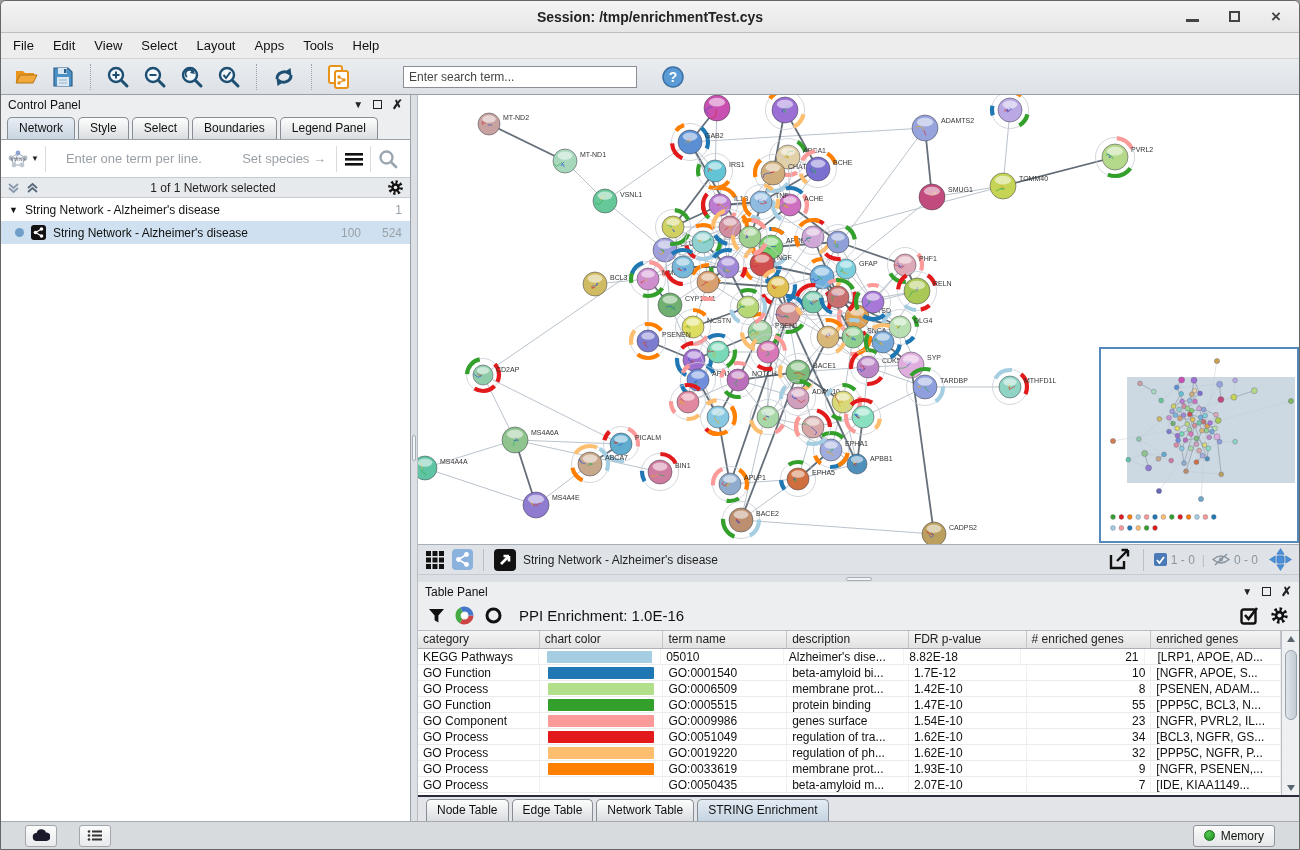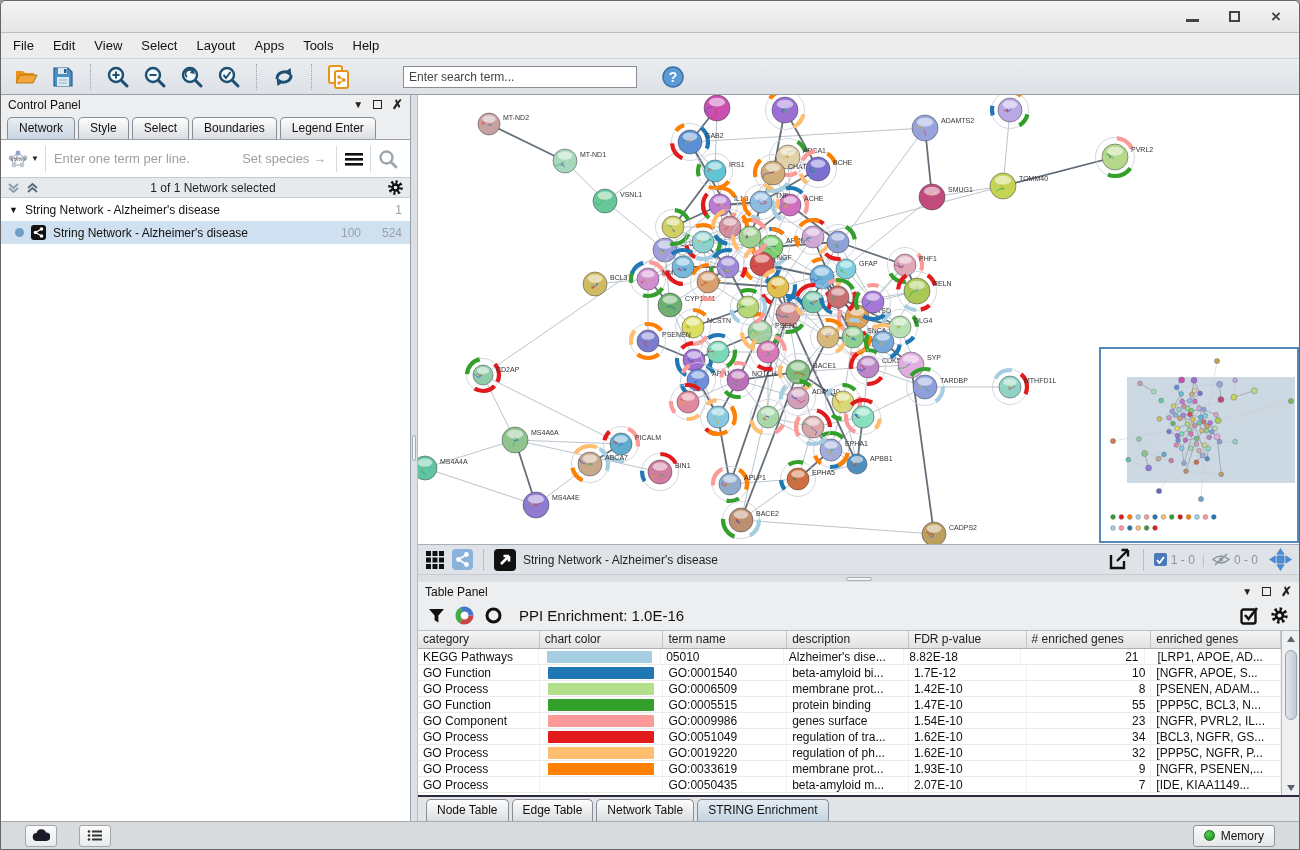--- a/index.html
+++ b/index.html
@@ -34,21 +34,21 @@
   .panel-titlebar{ height:19px; display:flex; align-items:center; font-size:12px; color:#111; padding:0 7px; gap:10px; flex:0 0 auto;}
   .pt-label{ flex:1; }
   .pt-ic{ color:#222; font-size:10px; display:flex; align-items:center;}
   .pt-float{ width:9px; height:9px; border:1.5px solid #222;}
   .pt-close{ font-weight:bold; font-size:13px; line-height:1;}
   .cp-tabs{ display:flex; align-items:flex-end; gap:3px; padding:3px 4px 0 6px; border-bottom:1px solid #9aa1a8; flex:0 0 auto;}
   .tab{ border:1px solid #878d94; border-bottom:none; border-radius:5px 5px 0 0; padding:3px 11px 4px; font-size:12px; color:#111; background:linear-gradient(#fdfdfd,#dadde0); cursor:default;}
   .tab.active{ background:linear-gradient(#e8eef4,#c9d5e0); }
   .string-row{ height:38px; background:#fff; border-bottom:1px solid #c6cbd1; display:flex; align-items:center; padding:0 6px; flex:0 0 auto;}
   .string-app{ display:flex; align-items:center; gap:2px; padding-right:6px; border-right:1px solid #d8dbde; height:26px;}
-  .string-input{ border:none; outline:none; flex:1; font-size:13px; padding:0 8px; color:#222; font-family:"Liberation Sans",sans-serif; min-width:0;}
+  .string-input{ border:none; outline:none; flex:1; font-size:13px; padding:0 8px; color:#222; font-family:"Liberation Sans",sans-serif; min-width:0;margin-left:12px;}
   .string-input::placeholder{ color:#9aa0a6; }
   .species{ font-size:13px; color:#9aa0a6; white-space:nowrap; padding-right:10px;}
   .sq-btn{ width:34px; height:26px; display:flex; align-items:center; justify-content:center; border-left:1px solid #d8dbde;}
   .select-row{ height:20px; background:#e7eaed; border-bottom:1px solid #c6cbd1; display:flex; align-items:center; font-size:12px; color:#222; padding:0 6px; gap:6px; flex:0 0 auto;}
   .select-row .sel-text{ flex:1; text-align:center; }
   .tree{ flex:1; background:#fff; overflow:hidden; font-size:12px;}
   .tree-row{ height:23px; display:flex; align-items:center; padding:0 8px; gap:7px; color:#111;}
   .tree-row.selected{ background:#cfe1f1; }
   .tree-count{ color:#9aa0a6; margin-left:auto;}
   .tree-count2{ color:#9aa0a6; width:34px; text-align:right;}
@@ -101,20 +101,21 @@
   .sb-btn{ width:32px; height:22px; border:1px solid #a2a7ac; border-radius:3px; background:linear-gradient(#fcfcfc,#e8eaec); display:flex; align-items:center; justify-content:center;}
   .memory-btn{ margin-left:auto; height:22px; border:1px solid #8f959b; border-radius:3px; background:linear-gradient(#fbfbfb,#e4e6e8); display:flex; align-items:center; gap:6px; padding:0 10px; font-size:12px; color:#111;}
   .green-dot{ width:11px; height:11px; border-radius:50%; background:radial-gradient(circle at 35% 30%, #55cc55, #1d8a1d); border:1px solid #157015;}
 </style>
 </head>
 <body>
 
 <div class="window">
 
   <div class="titlebar">
+    <div class="title">Session: /tmp/enrichmentTest.cys</div>
     <div class="win-controls">
       <div class="wc">
           <div class="wc-min"></div>
         </div>
       <div class="wc">
           <div class="wc-max"></div>
         </div>
       <div class="wc wc-close">×</div>
     </div>
   </div>
@@ -217,21 +218,21 @@
         <span class="pt-ic">
             <span class="pt-float"></span>
           </span>
         <span class="pt-ic pt-close">✗</span>
       </div>
       <div class="cp-tabs">
           <span class="tab active">Network</span>
           <span class="tab">Style</span>
           <span class="tab">Select</span>
           <span class="tab">Boundaries</span>
-          <span class="tab">Legend Enter</span>
+          <span class="tab">Legend Panel</span>
         </div>
 
       <div class="string-row">
         <div class="string-app">
           <svg width="22" height="20">
             <g stroke="#9aa5b0" stroke-width="1">
                 <line x1="11" y1="4" x2="4" y2="9"></line>
                 <line x1="11" y1="4" x2="18" y2="9"></line>
                 <line x1="4" y1="9" x2="7" y2="16"></line>
                 <line x1="18" y1="9" x2="15" y2="16"></line>

